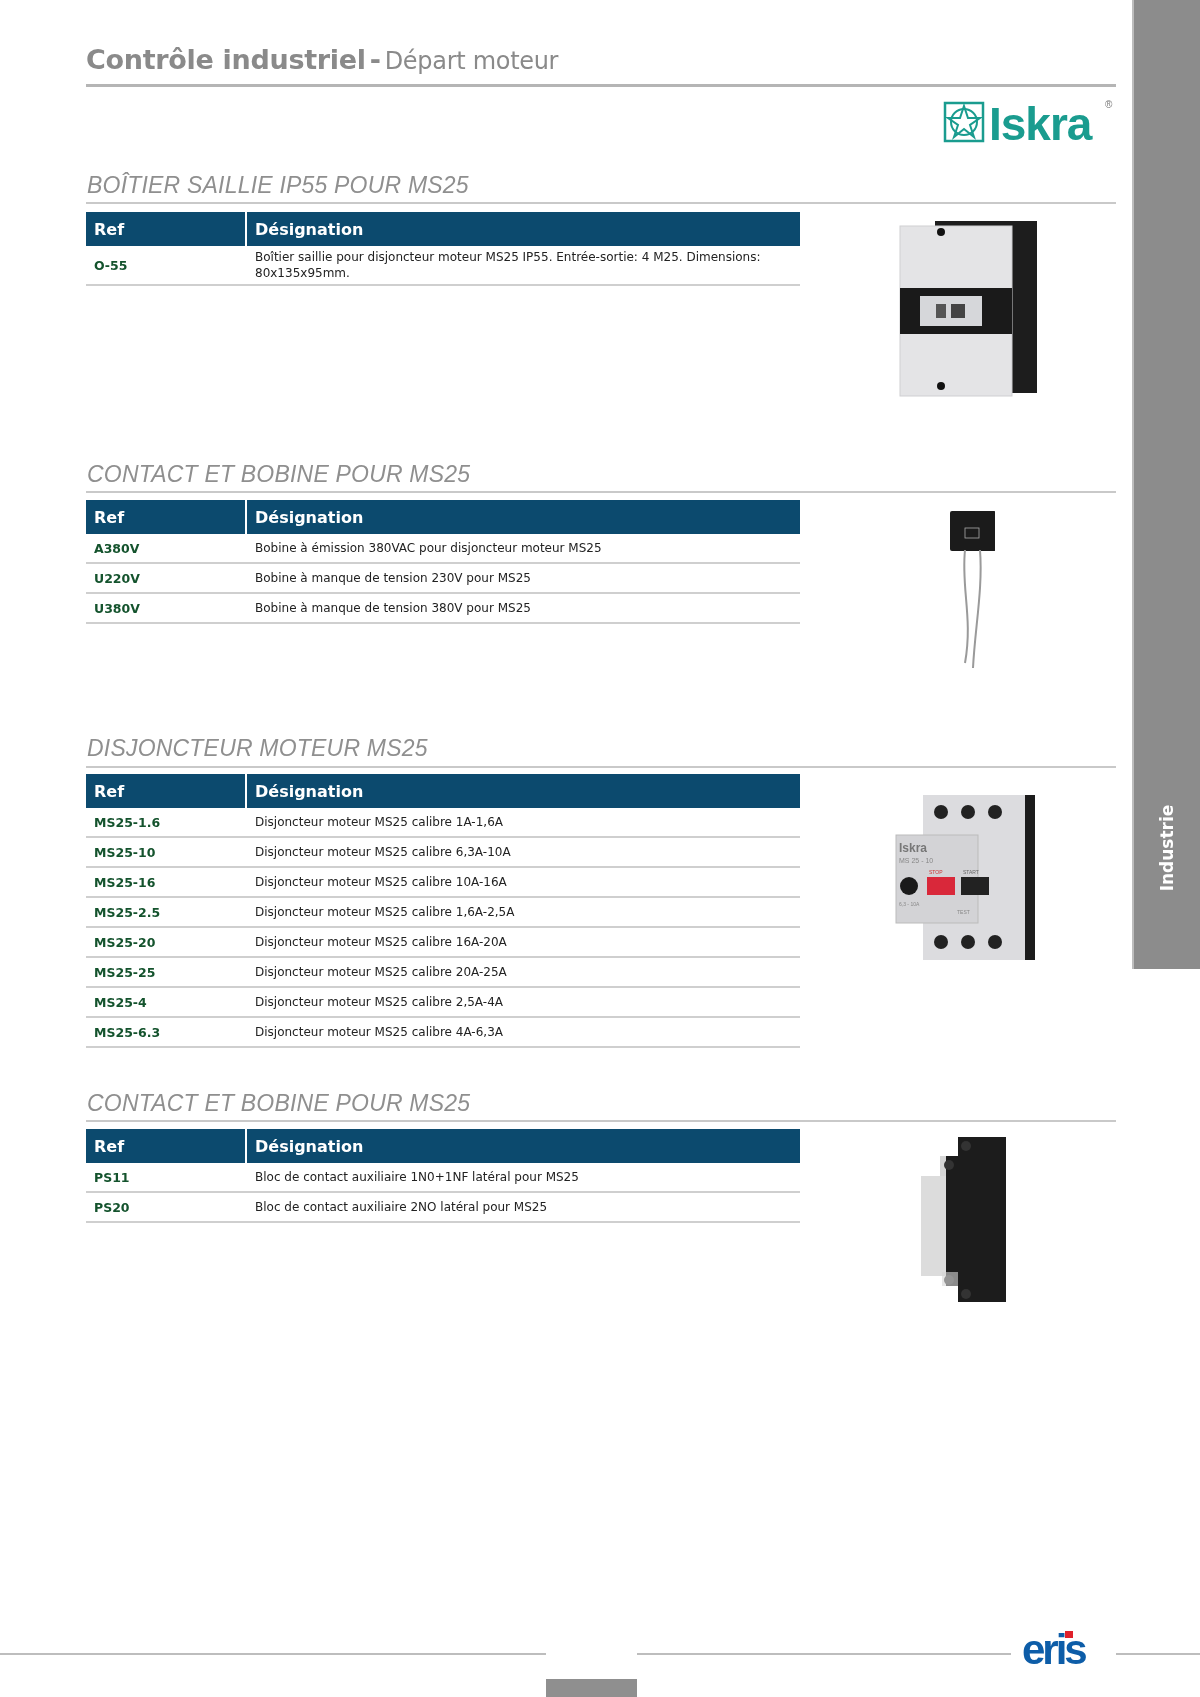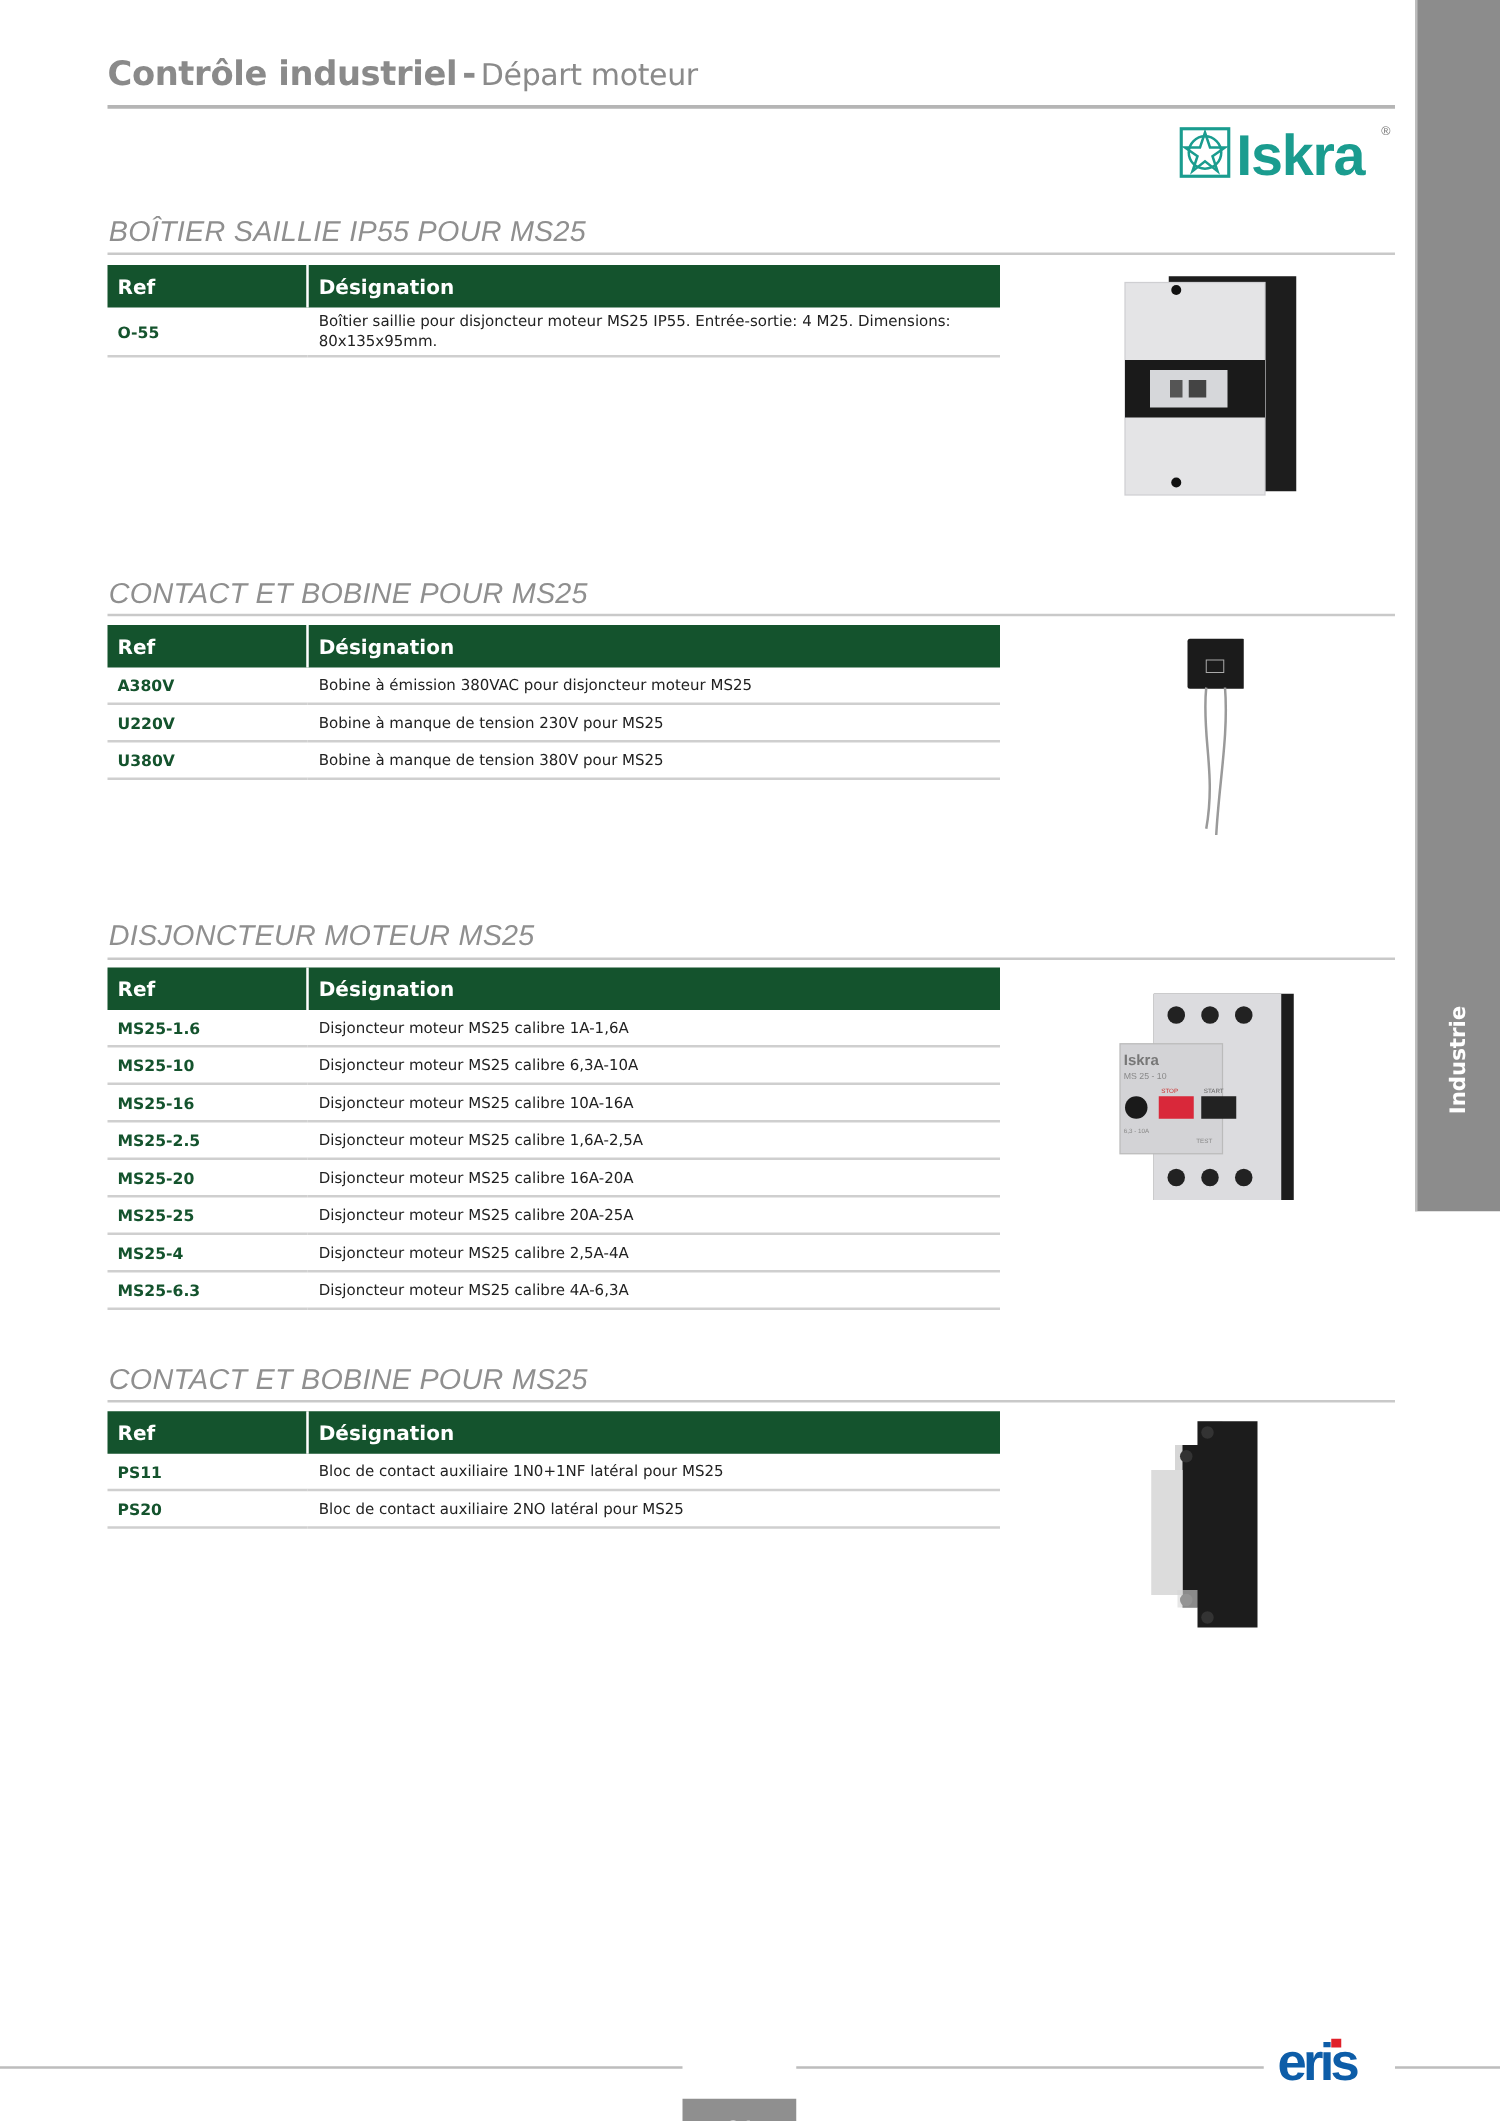--- a/index.html
+++ b/index.html
@@ -38,21 +38,21 @@
     font-family: Liberation Sans, sans-serif; letter-spacing: 0.2px;
   }
   .section-rule {
     position: absolute; left: 86px; width: 1030px; height: 2px; background: #c9c9c9;
   }
   table.prod {
     position: absolute; left: 86px; width: 714px; border-collapse: collapse;
     table-layout: fixed;
   }
   table.prod th {
-    background: #14532d; color: #ffffff; text-align: left; font-weight: bold;
+    background: #0c4a6e; color: #ffffff; text-align: left; font-weight: bold;
     font-size: 16px; height: 34px; padding: 0 8px; box-sizing: border-box;
   }
   table.prod th.c-ref { width: 160px; border-right: 2px solid #ffffff; }
   table.prod td {
     font-size: 12px; padding: 0 8px; height: 28px;
     border-bottom: 2px solid #cfcfcf; vertical-align: middle;
   }
   table.prod td.ref { font-weight: bold; font-size: 12.5px; color: #14532d; }
   table.prod td.desc { color: #222; line-height: 16px; padding-left: 9px; }
   table.prod tr.tall td { height: 38px; }

